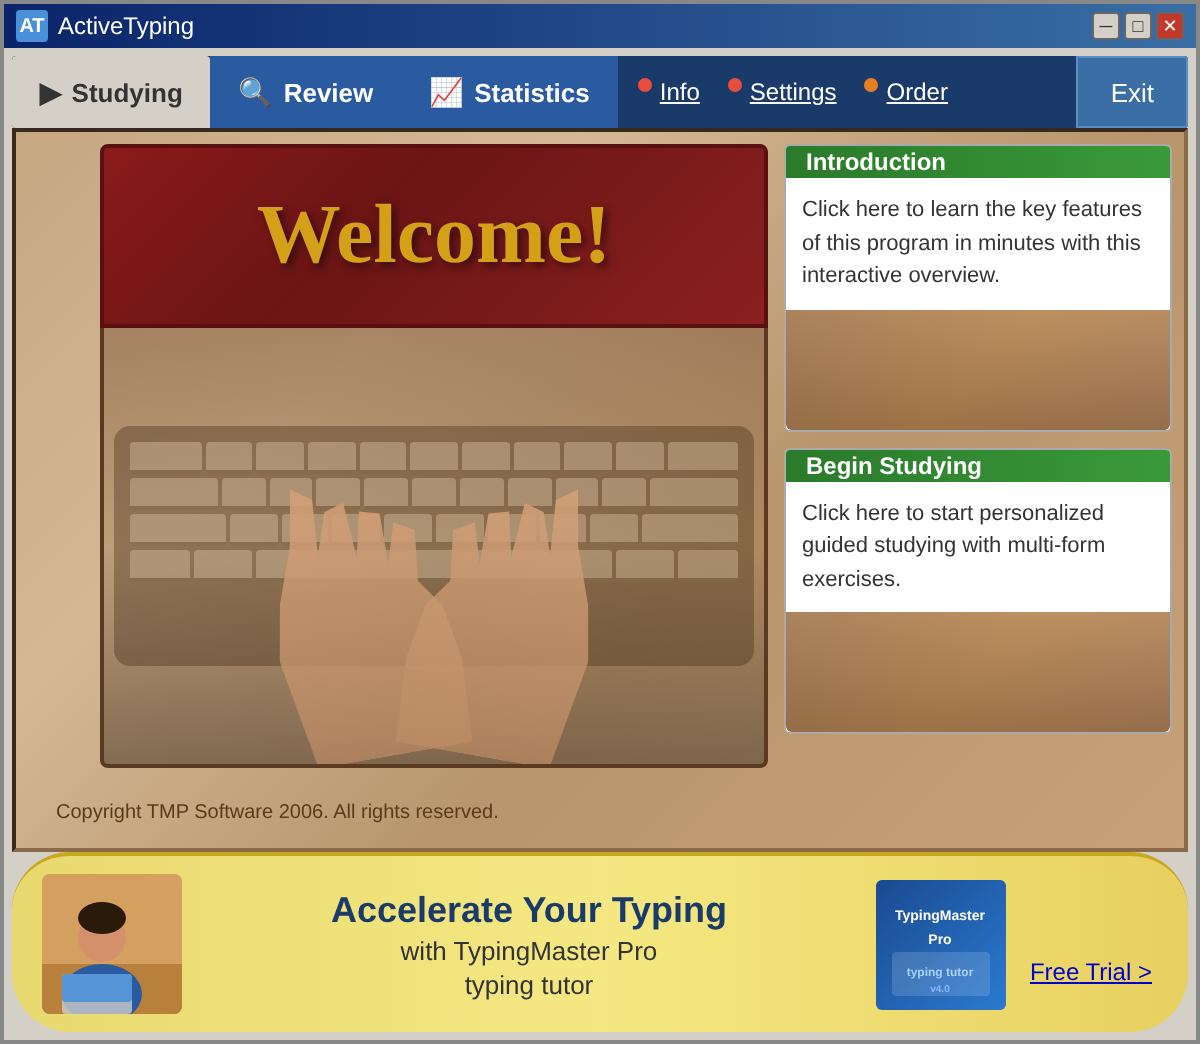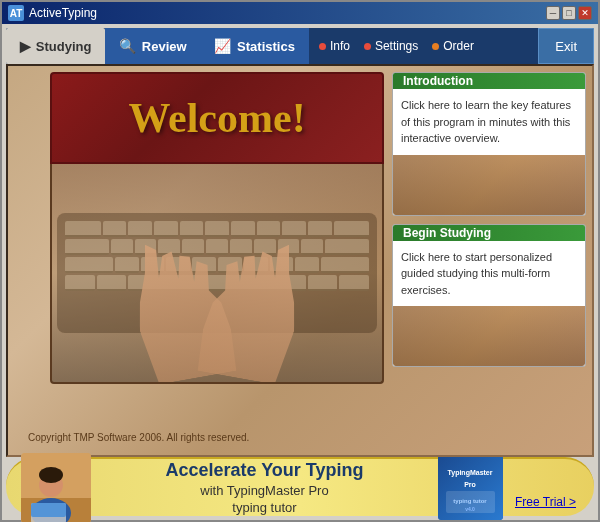--- a/index.html
+++ b/index.html
@@ -125,23 +125,24 @@
       flex: 1;
       justify-content: flex-start;
       padding-left: 10px;
       gap: 14px;
     }
     .nav-link {
       color: white;
       font-size: 12px;
       cursor: pointer;
       display: flex;
-      align-items: center;
+      align-items: flex-start;
       gap: 4px;
       white-space: nowrap;
+      text-decoration: underline;
     }
     .nav-link-dot {
       width: 7px;
       height: 7px;
       background: #e74c3c;
       border-radius: 50%;
       display: inline-block;
       flex-shrink: 0;
     }
     .nav-link-dot.orange { background: #e67e22; }
@@ -308,21 +309,21 @@
       overflow: hidden;
     }
     .panel-image-overlay {
       position: absolute;
       inset: 0;
       background: linear-gradient(180deg, rgba(139,90,60,0.3) 0%, rgba(100,60,30,0.5) 100%);
     }
 
     
     .bottom-banner {
-      height: 59px;
+      height: 90px;
       background: linear-gradient(to right, #e8d870, #f5e882, #e8d060);
       border-top: 2px solid #c8a820;
       display: flex;
       align-items: center;
       padding: 0 15px;
       flex-shrink: 0;
       gap: 12px;
       border-radius: 29px;
     }
 
@@ -512,21 +513,21 @@
         <div class="info-panel">
           <div class="panel-header">Introduction</div>
           <div class="panel-body">Click here to learn the key features of this program in minutes with this interactive overview.</div>
           <div class="panel-image">
             <div class="panel-image-overlay"></div>
           </div>
         </div>
 
         <div class="info-panel">
           <div class="panel-header">Begin Studying</div>
-          <div class="panel-body">Click here to start personalized guided studying this multi-form exercises.</div>
+          <div class="panel-body">Click here to start personalized guided studying with multi-form exercises.</div>
           <div class="panel-image">
             <div class="panel-image-overlay"></div>
           </div>
         </div>
 
       </div>
 
     </div>
 
     <div class="bottom-banner">

